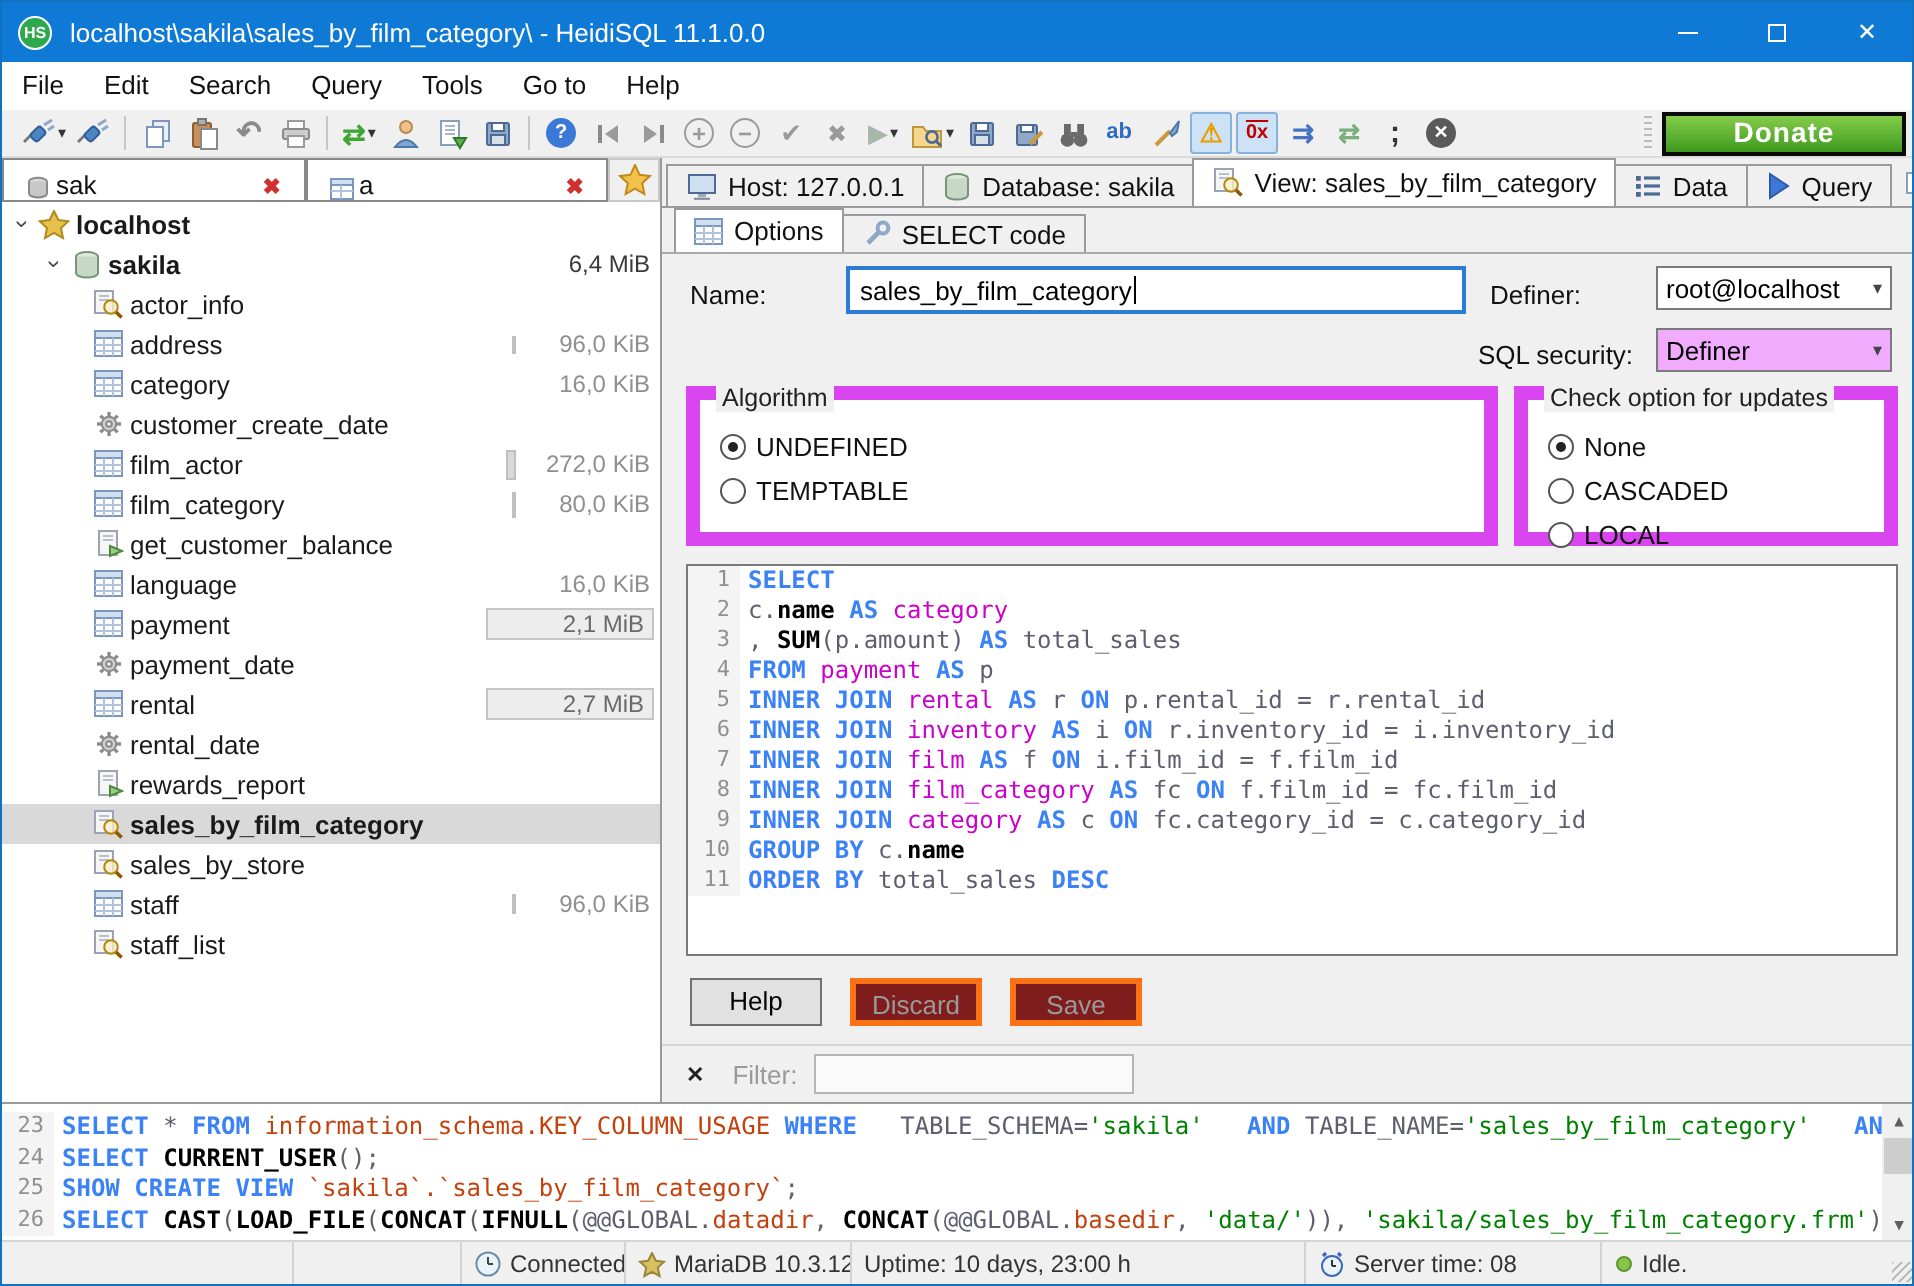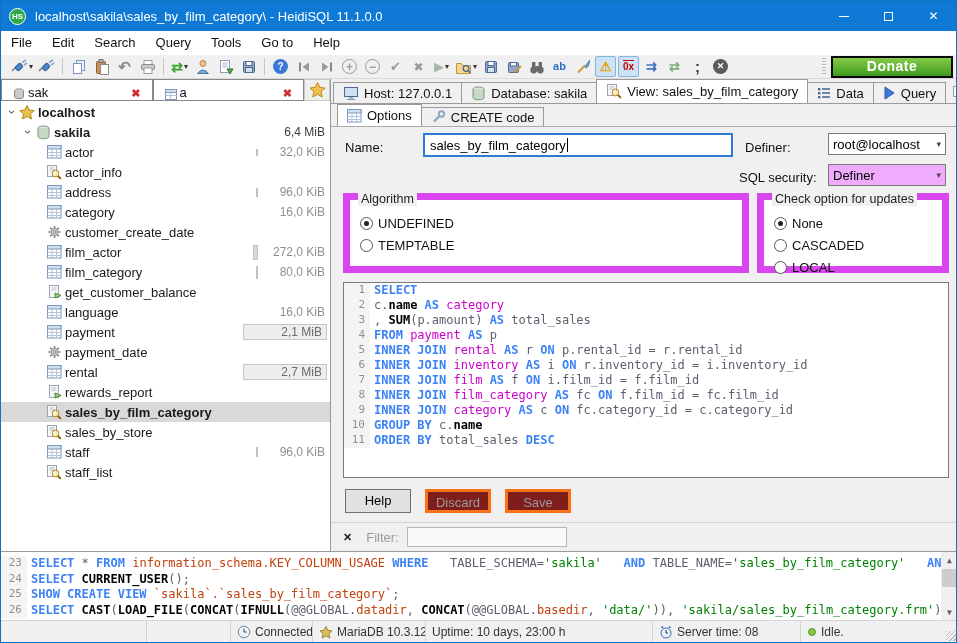--- a/index.html
+++ b/index.html
@@ -409,35 +409,20 @@
             <svg width="15" height="15">
               <ellipse cx="7.5" cy="3.3" rx="5.5" ry="2.3" fill="#DCE8DC" stroke="#7A947A"></ellipse>
               <path d="M2 3.3 v8.2 a5.5 2.3 0 0 0 11 0 v-8.2" fill="#C6D8C6" stroke="#7A947A"></path>
             </svg>
           </span>
           <span class="tree-label">sakila</span>
           <span class="tree-size dark">6,4 MiB</span>
         </div>
         <div class="tree-row" style="padding-left: 44px;">
           <span class="icon tree-ic">
-            <svg width="15" height="14">
-              <rect x="0.5" y="0.5" width="13.5" height="12.5" fill="#fff" stroke="#7C96BE"></rect>
-              <rect x="0.5" y="0.5" width="13.5" height="3.5" fill="#CFE0F0" stroke="#7C96BE"></rect>
-              <line x1="0.5" y1="7.5" x2="14" y2="7.5" stroke="#AFC4DC"></line>
-              <line x1="0.5" y1="10.5" x2="14" y2="10.5" stroke="#AFC4DC"></line>
-              <line x1="5" y1="4" x2="5" y2="13" stroke="#AFC4DC"></line>
-              <line x1="9.5" y1="4" x2="9.5" y2="13" stroke="#AFC4DC"></line>
-            </svg>
-          </span>
-          <span class="tree-label">actor</span>
-          <span class="tree-bar" style="height: 7px; width: 2px;"></span>
-          <span class="tree-size">32,0 KiB</span>
-        </div>
-        <div class="tree-row" style="padding-left: 44px;">
-          <span class="icon tree-ic">
             <svg width="16" height="15">
               <rect x="1.5" y="0.5" width="9" height="11" fill="#F6F6F6" stroke="#9AA4B4"></rect>
               <line x1="3.5" y1="3" x2="8.5" y2="3" stroke="#B8C0CC"></line>
               <line x1="3.5" y1="5" x2="8.5" y2="5" stroke="#B8C0CC"></line>
               <circle cx="9.5" cy="8.5" r="3.4" fill="#F8EFC8" fill-opacity="0.75" stroke="#B8860B"></circle>
               <line x1="12" y1="11" x2="14.8" y2="13.8" stroke="#8A5A00" stroke-width="1.8"></line>
             </svg>
           </span>
           <span class="tree-label">actor_info</span>
         </div>
@@ -587,20 +572,39 @@
               <line x1="5" y1="4" x2="5" y2="13" stroke="#AFC4DC"></line>
               <line x1="9.5" y1="4" x2="9.5" y2="13" stroke="#AFC4DC"></line>
             </svg>
           </span>
           <span class="tree-label">rental</span>
           <span class="size-box">2,7 MiB</span>
         </div>
         <div class="tree-row" style="padding-left: 44px;">
           <span class="icon tree-ic">
             <svg width="15" height="14">
+              <circle cx="7.5" cy="7" r="3.6" fill="#CFCFCF" stroke="#8A8A8A"></circle>
+              <circle cx="7.5" cy="7" r="1.4" fill="#F0F0F0" stroke="#8A8A8A"></circle>
+              <g stroke="#8A8A8A" stroke-width="1.7">
+                <line x1="7.5" y1="1" x2="7.5" y2="3"></line>
+                <line x1="7.5" y1="11" x2="7.5" y2="13"></line>
+                <line x1="1.5" y1="7" x2="3.5" y2="7"></line>
+                <line x1="11.5" y1="7" x2="13.5" y2="7"></line>
+                <line x1="3.2" y1="2.8" x2="4.6" y2="4.2"></line>
+                <line x1="10.4" y1="9.8" x2="11.8" y2="11.2"></line>
+                <line x1="11.8" y1="2.8" x2="10.4" y2="4.2"></line>
+                <line x1="4.6" y1="9.8" x2="3.2" y2="11.2"></line>
+              </g>
+            </svg>
+          </span>
+          <span class="tree-label">rental_date</span>
+        </div>
+        <div class="tree-row" style="padding-left: 44px;">
+          <span class="icon tree-ic">
+            <svg width="15" height="14">
               <rect x="2.5" y="0.5" width="9" height="12" fill="#F6F6F6" stroke="#9AA4B4"></rect>
               <line x1="4.5" y1="3" x2="9.5" y2="3" stroke="#B8C0CC"></line>
               <line x1="4.5" y1="5" x2="9.5" y2="5" stroke="#B8C0CC"></line>
               <polygon points="8,8 14,10.5 8,13" fill="#9ACF84" stroke="#4C8A3C"></polygon>
             </svg>
           </span>
           <span class="tree-label">rewards_report</span>
         </div>
         <div class="tree-row selected bold" style="padding-left: 44px;">
           <span class="icon tree-ic">
@@ -739,21 +743,21 @@
         </span>
         <span>Options</span>
       </div>
       <div class="tab">
         <span class="icon">
           <svg width="15" height="14">
             <line x1="3" y1="11.5" x2="8.5" y2="6" stroke="#8FA8C8" stroke-width="2.4"></line>
             <circle cx="10.5" cy="4" r="2.7" fill="none" stroke="#8FA8C8" stroke-width="2"></circle>
           </svg>
         </span>
-        <span>CREATE code</span>
+        <span>SELECT code</span>
       </div>
     </div>
 
   <div id="content">
     <span class="lbl" id="name-label">Name:</span>
     <div id="name-input">
       <span>sales_by_film_category</span>
         <span class="caret"></span>
     </div>
     <span class="lbl" id="definer-label">Definer:</span>

